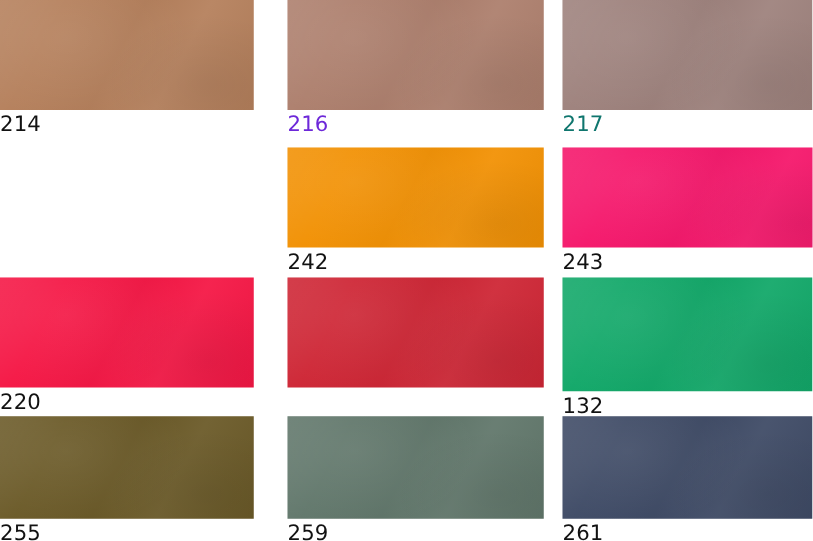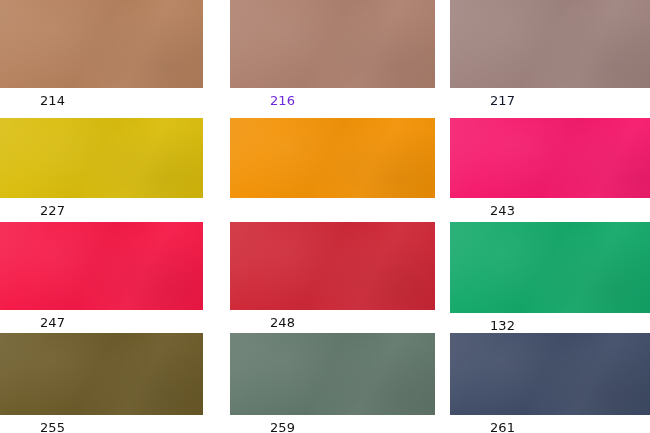--- a/index.html
+++ b/index.html
@@ -57,64 +57,59 @@
         rgba(255,255,255,0.075) 0%,
         rgba(255,255,255,0.0) 62%),
       radial-gradient(ellipse 62% 96% at 82% 76%,
         rgba(0,0,0,0.060) 0%,
         rgba(0,0,0,0.0) 66%);
     pointer-events: none;
   }
 
   .swatch-label {
     font-family: "DejaVu Sans", "Liberation Sans", sans-serif;
-    font-size: 13px;
+    font-size: 17px;
     line-height: 19px;
     color: #121212;
     letter-spacing: 0.1px;
     padding-top: 3px;
     white-space: nowrap;
-    padding-left: 40px;
   }
 </style>
 </head>
 <body>
 
 <div class="swatch-sheet" style="background: rgb(255, 255, 255);">
 
 <div class="swatch-cell" style="left: 0px; top: 0px; width: 203px;">
       <div class="swatch-chip" style="height: 88px; background-color: rgb(181, 128, 92);"></div>
       <div class="swatch-label" style="color: rgb(18, 18, 18);">214</div>
     </div>
     <div class="swatch-cell" style="left: 230px; top: 0px; width: 205px;">
       <div class="swatch-chip" style="height: 88px; background-color: rgb(173, 127, 109);"></div>
       <div class="swatch-label" style="color: #6d28d9;">216</div>
     </div>
     <div class="swatch-cell" style="left: 450px; top: 0px; width: 200px;">
       <div class="swatch-chip" style="height: 88px; background-color: rgb(158, 130, 125);"></div>
-      <div class="swatch-label" style="color: #0f172a;">217</div>
-    </div>
-    <div class="swatch-cell" style="left: 0px; top: 118px; width: 203px;">
-      <div class="swatch-chip" style="height: 80px; background-color: rgb(217, 188, 10);"></div>
-      <div class="swatch-label" style="color: rgb(18, 18, 18);">227</div>
+      <div class="swatch-label" style="color: #0f766e;">217</div>
     </div>
     <div class="swatch-cell" style="left: 230px; top: 118px; width: 205px;">
       <div class="swatch-chip" style="height: 80px; background-color: rgb(242, 145, 4);"></div>
+      <div class="swatch-label" style="color: rgb(18, 18, 18);">242</div>
     </div>
     <div class="swatch-cell" style="left: 450px; top: 118px; width: 232px;">
       <div class="swatch-chip" style="height: 80px; background-color: rgb(245, 23, 107);"></div>
       <div class="swatch-label" style="color: rgb(18, 18, 18);">243</div>
     </div>
     <div class="swatch-cell" style="left: 0px; top: 222px; width: 203px;">
       <div class="swatch-chip" style="height: 88px; background-color: rgb(245, 23, 69);"></div>
-      <div class="swatch-label" style="color: rgb(18, 18, 18);">247</div>
+      <div class="swatch-label" style="color: rgb(18, 18, 18);">220</div>
     </div>
     <div class="swatch-cell" style="left: 230px; top: 222px; width: 205px;">
       <div class="swatch-chip" style="height: 88px; background-color: rgb(206, 38, 53);"></div>
-      <div class="swatch-label" style="color: rgb(18, 18, 18);">248</div>
     </div>
     <div class="swatch-cell" style="left: 450px; top: 222px; width: 200px;">
       <div class="swatch-chip" style="height: 91px; background-color: rgb(18, 168, 105);"></div>
       <div class="swatch-label" style="color: rgb(18, 18, 18);">132</div>
     </div>
     <div class="swatch-cell" style="left: 0px; top: 333px; width: 203px;">
       <div class="swatch-chip" style="height: 82px; background-color: rgb(107, 90, 40);"></div>
       <div class="swatch-label" style="color: rgb(18, 18, 18);">255</div>
     </div>
     <div class="swatch-cell" style="left: 230px; top: 333px; width: 205px;">

